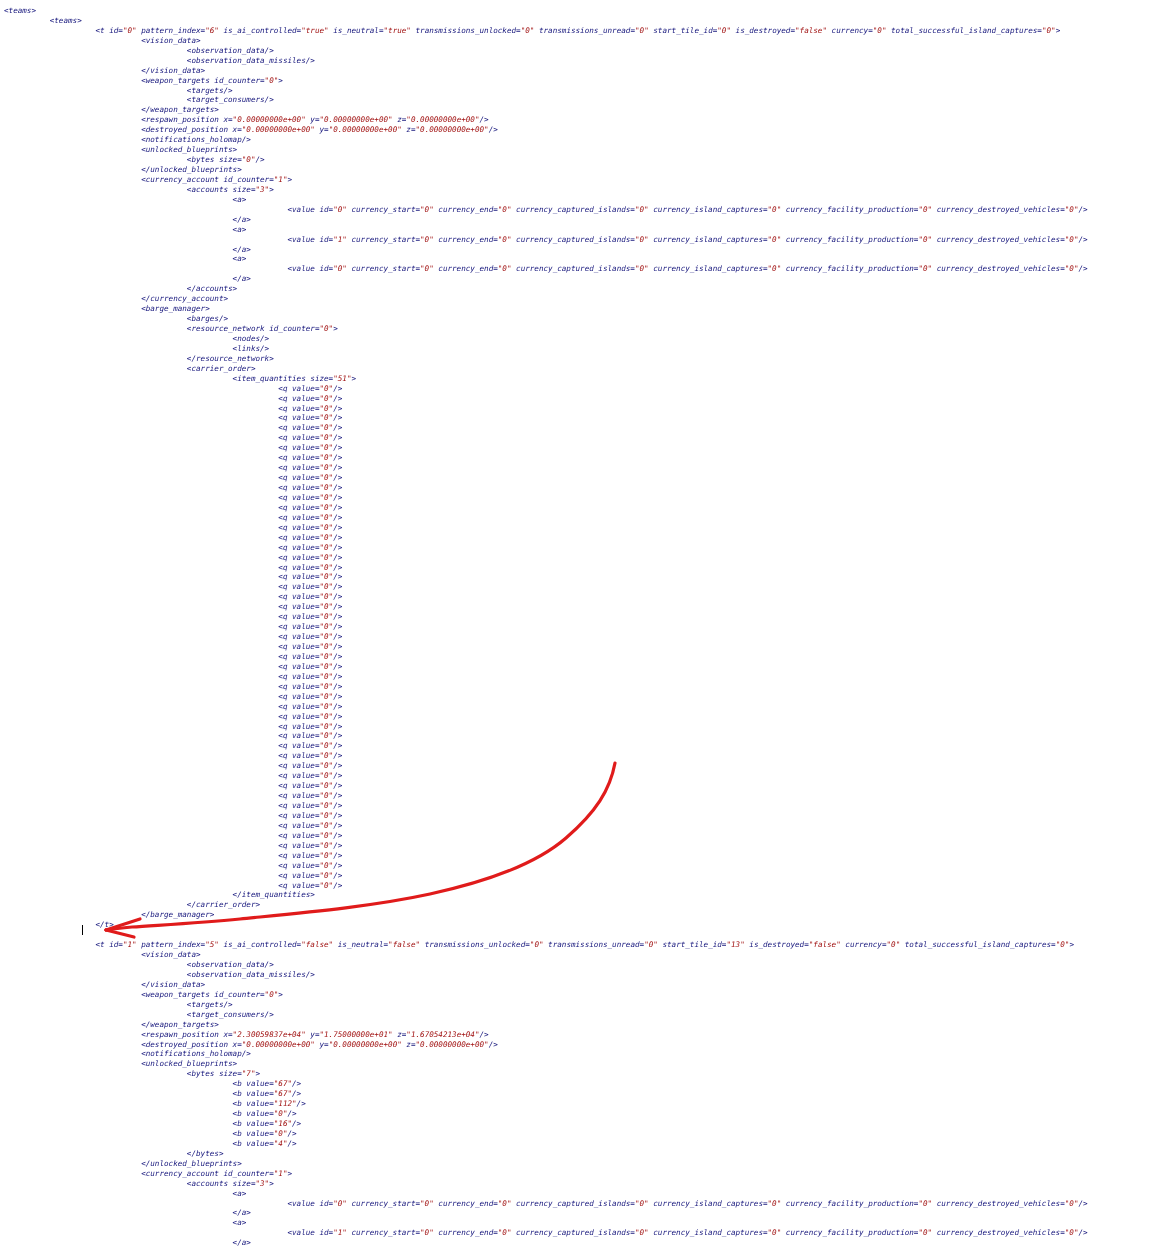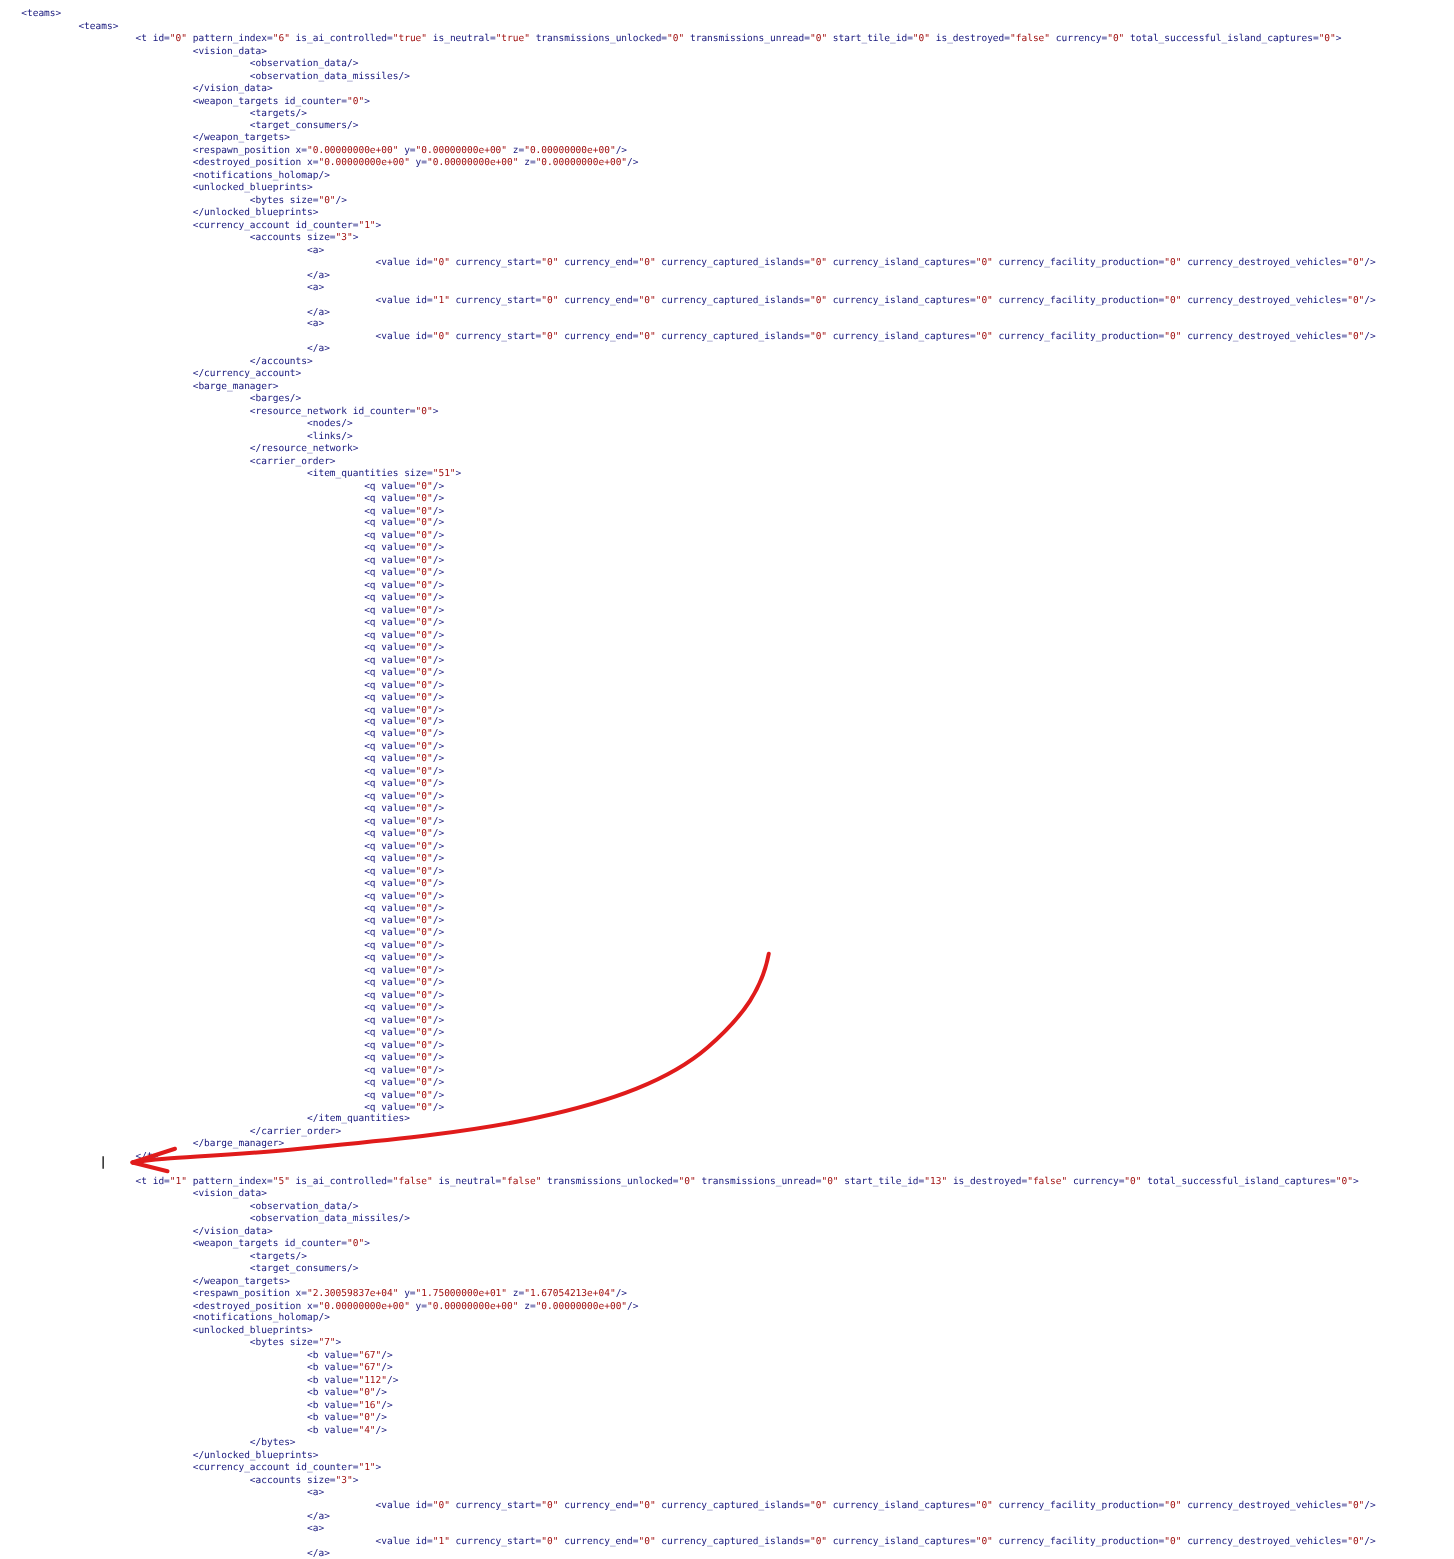--- a/index.html
+++ b/index.html
@@ -11,31 +11,32 @@
   body {
     width: 1163px;
     height: 1247px;
     position: relative;
     overflow: hidden;
     font-family: "DejaVu Sans Mono", "Liberation Mono", monospace;
   }
 
   #xml-view {
     position: absolute;
-    left: 17px;
+    left: 4px;
     top: 0;
     width: 964px;
     height: 1247px;
     font-size: 7.6px;
     line-height: 9.94px;
     white-space: pre;
     color: #1a1a6e;
     letter-spacing: 0px;
     padding-top: 6px;
     box-sizing: border-box;
+    font-style: italic;
   }
 
   .ln { display: block; height: 9.94px; }
 
   .tag  { color: #16167c; }
   .val  { color: #a11212; }
 
   
   #annotation-layer {
     position: absolute;

